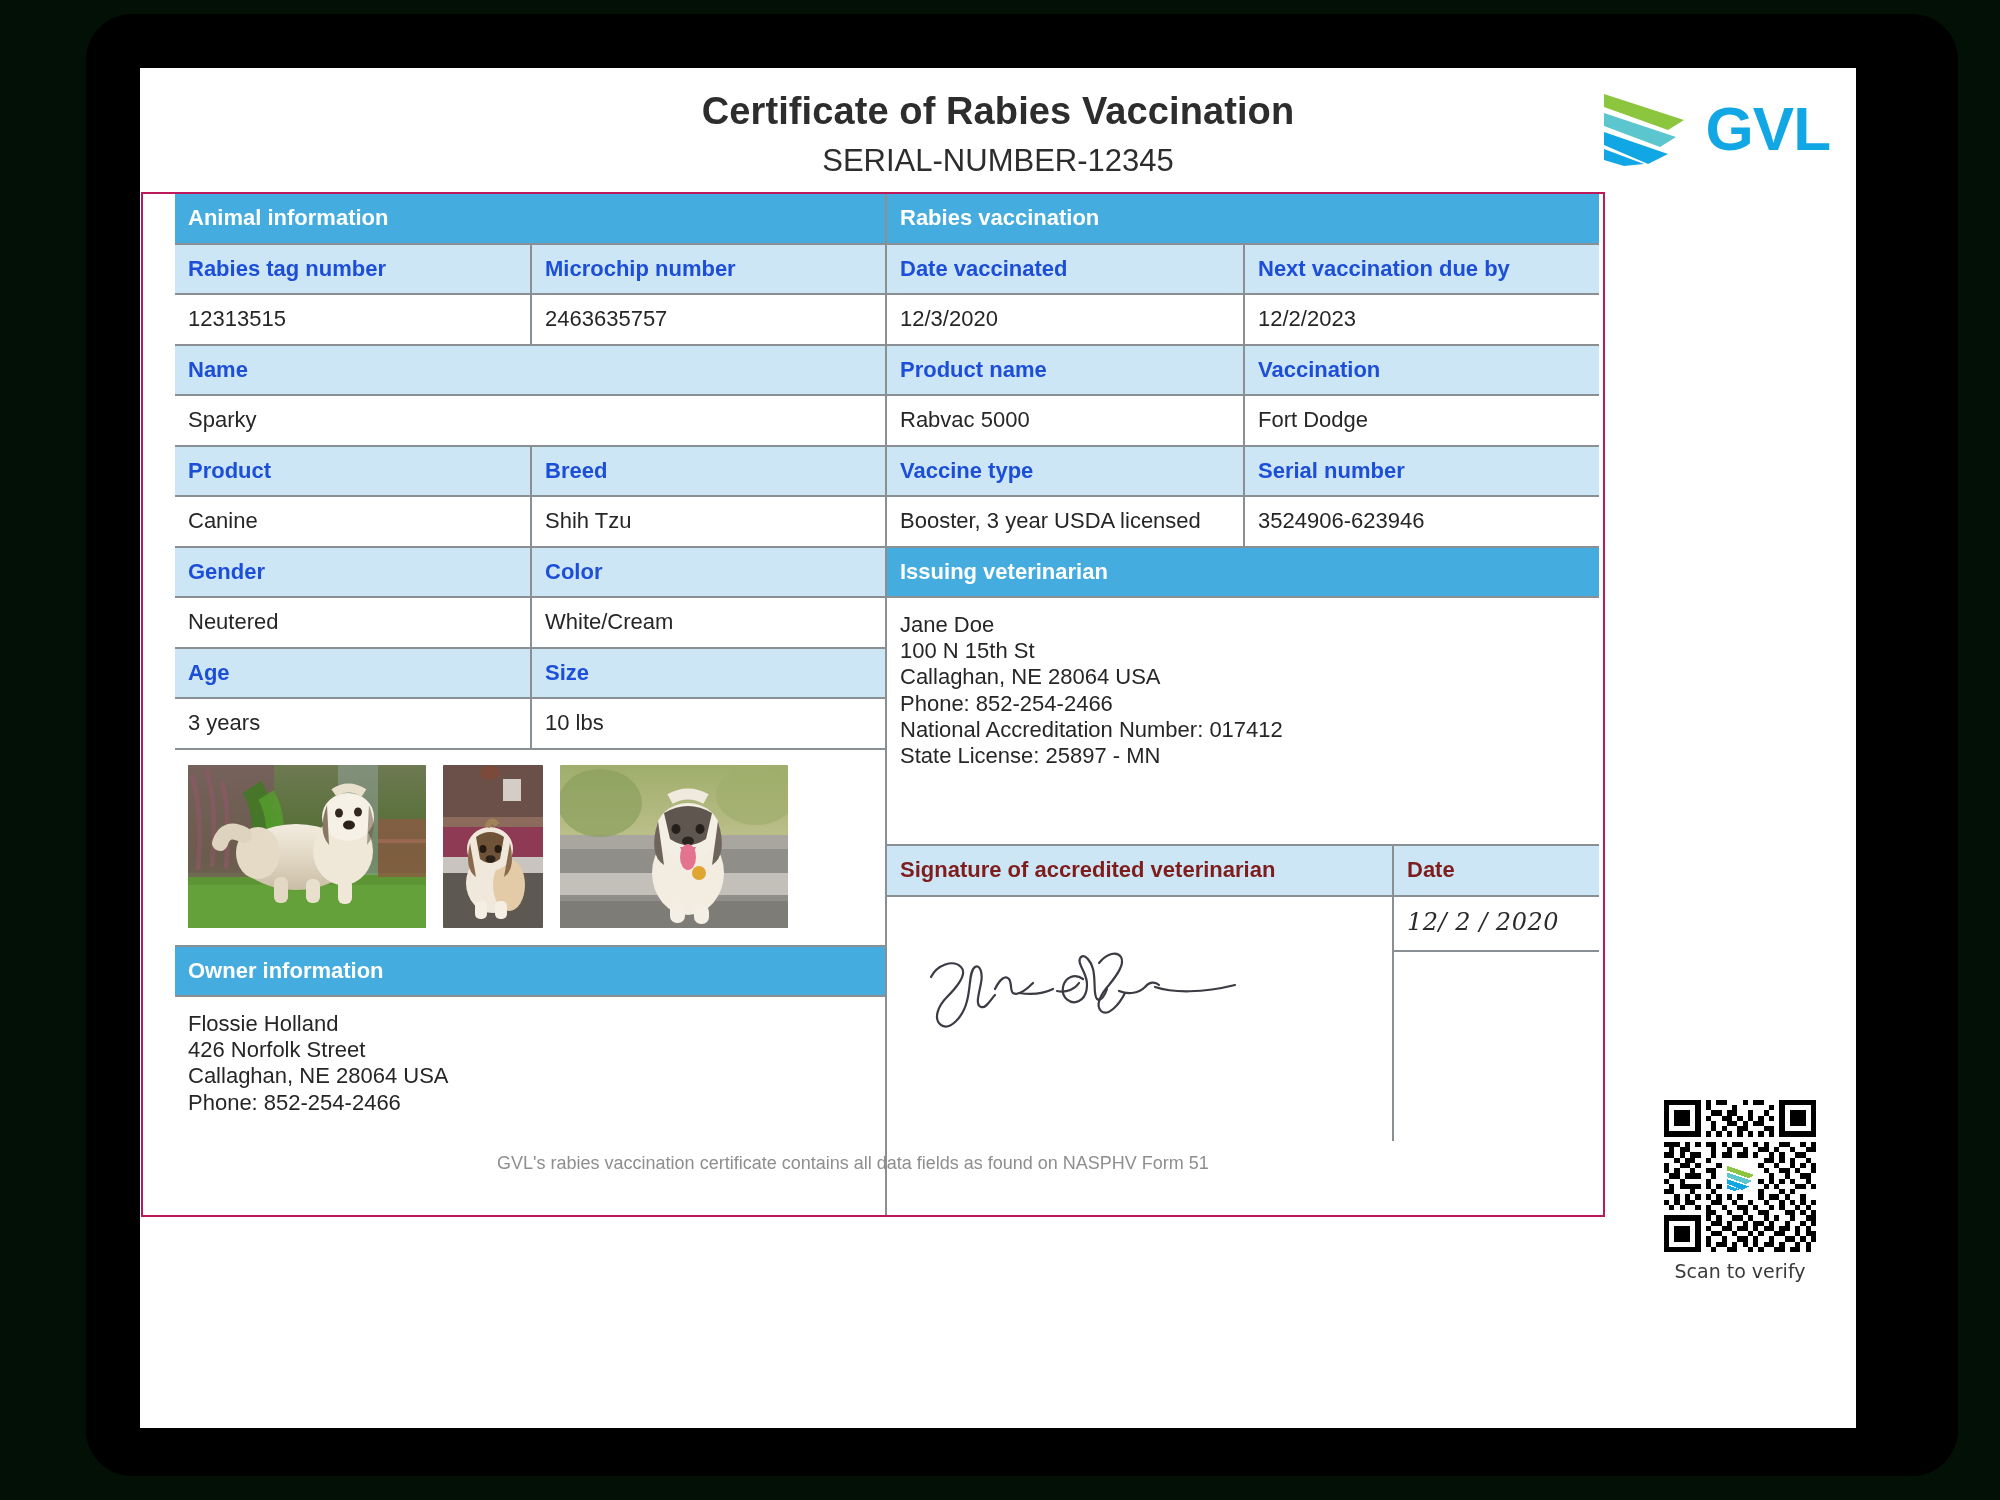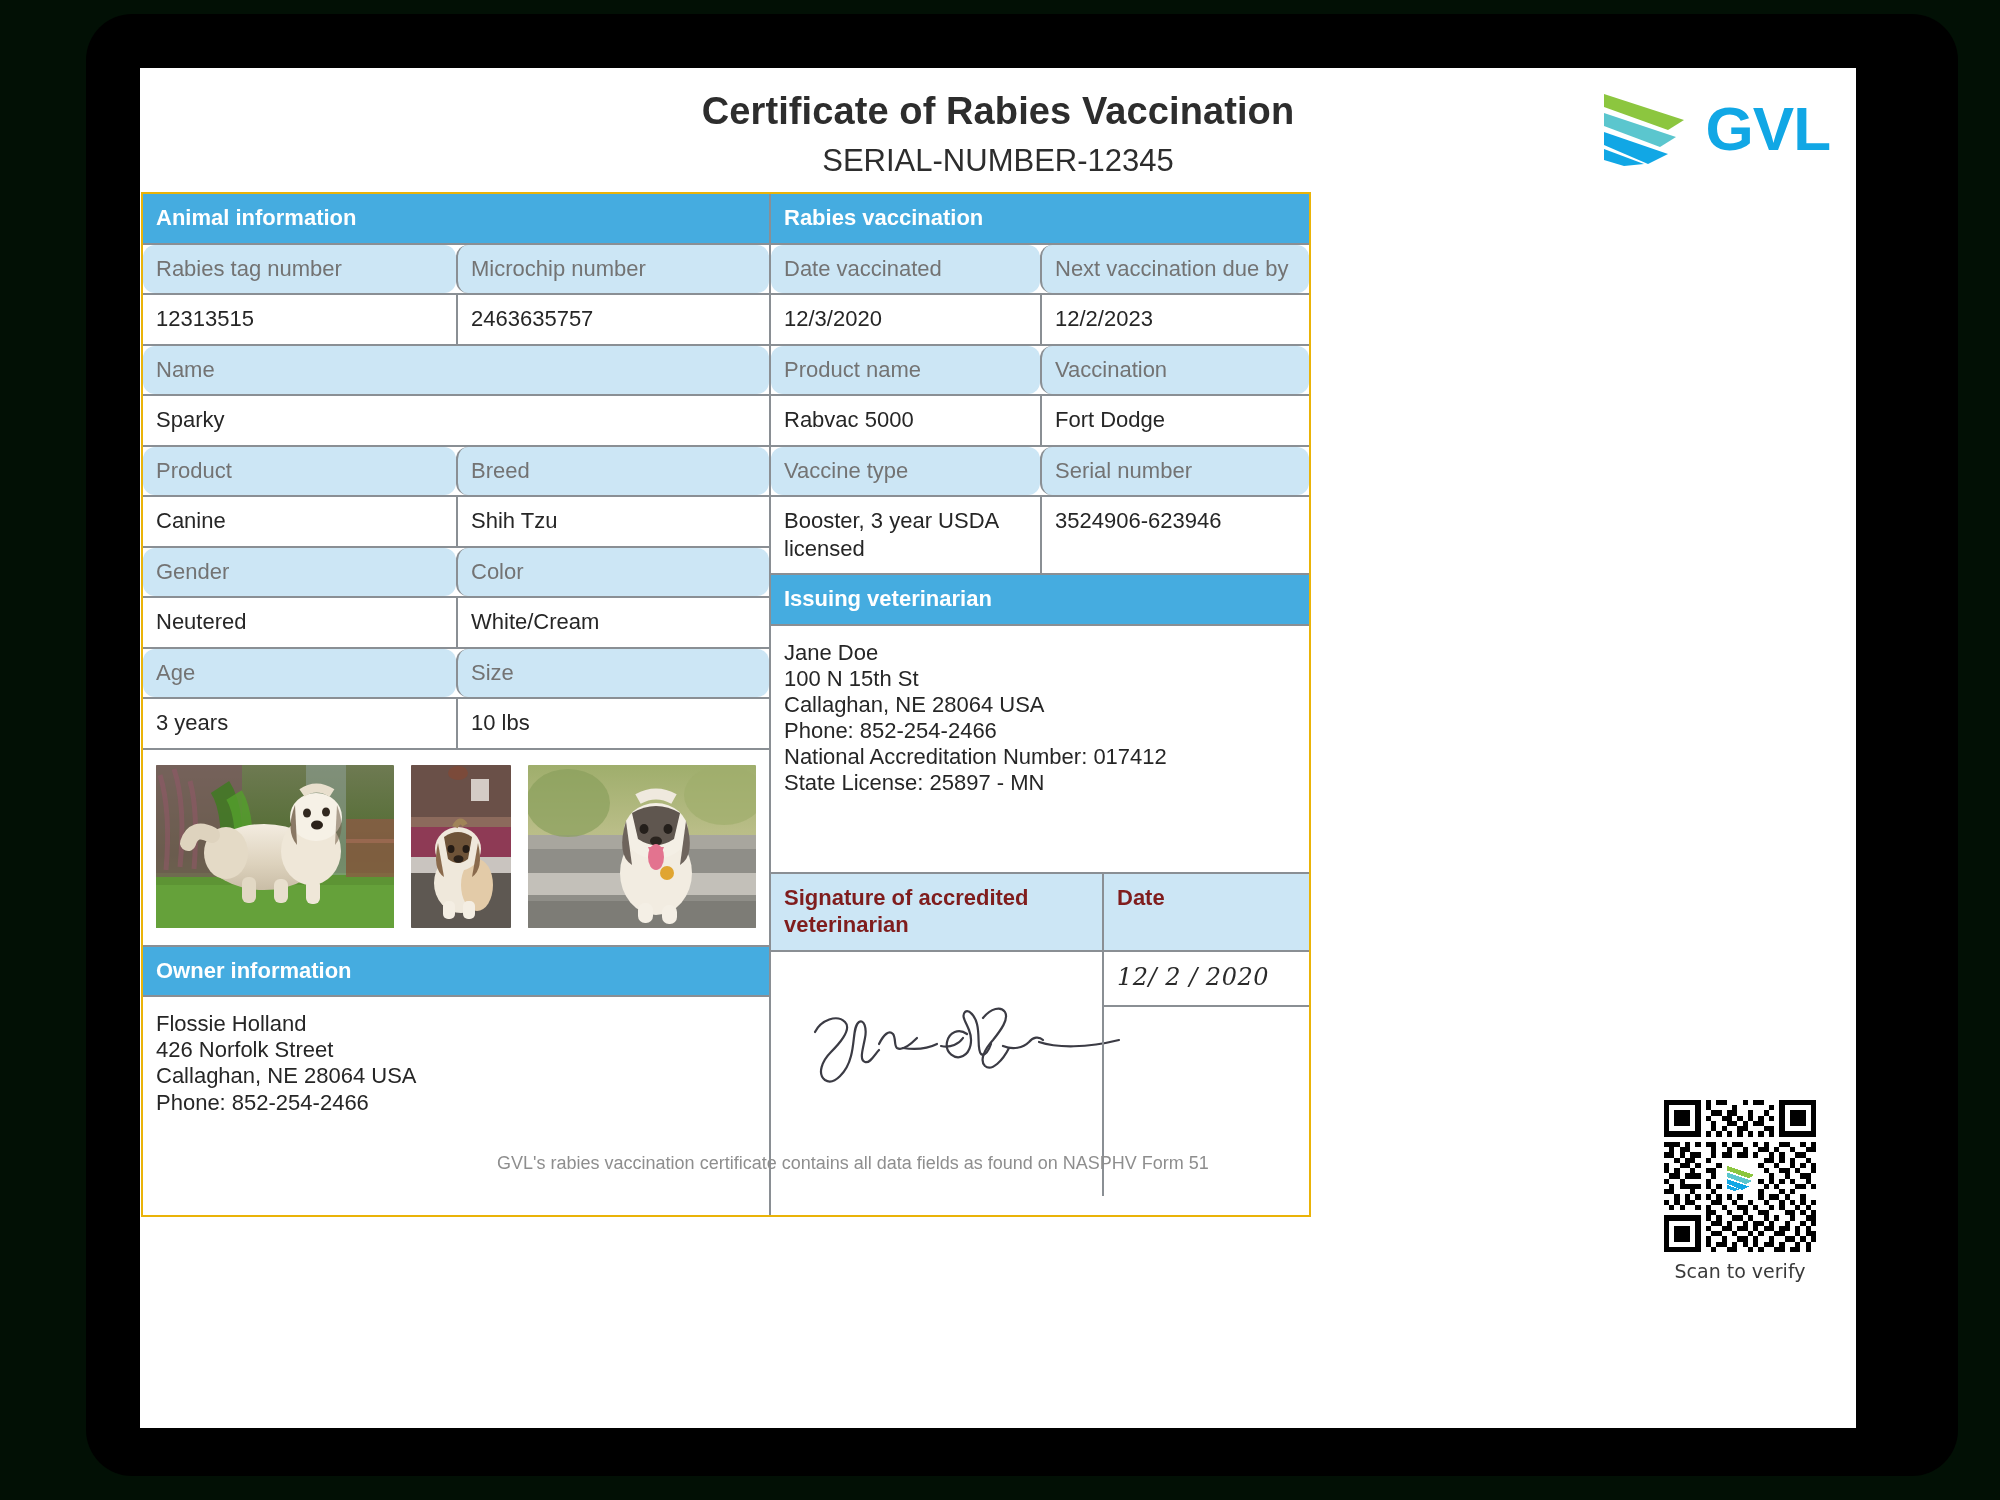--- a/index.html
+++ b/index.html
@@ -87,24 +87,25 @@
     color: #11A7E5;
     letter-spacing: -1px;
     line-height: 1;
   }
 
   
   .sheet {
     position: absolute;
     left: 1px;
     top: 124px;
-    width: 1170px;
+    width: 1464px;
     display: flex;
-    border: 2px solid #eab308;
+    border: 2px solid #be185d;
     box-sizing: border-box;
+    padding-left: 32px;
   }
   .col {
     box-sizing: border-box;
     display: flex;
     flex-direction: column;
   }
   .col-left  { width: 712px; border-right: 2px solid #8a8f94; }
   .col-right { width: 712px; }
 
   .band {
@@ -125,21 +126,21 @@
   .cell {
     box-sizing: border-box;
     padding: 10px 13px 11px 13px;
     font-size: 22px;
     line-height: 1.25;
     color: #7f1d1d;
     flex: 1 1 0;
     min-width: 0;
   }
   .cell + .cell { border-left: 2px solid #8a8f94; }
-  .cell.lbl  { background: #CCE6F5; font-weight: normal; color: #737373; border-radius: 12px; }
+  .cell.lbl  { background: #CCE6F5; font-weight: bold; color: #1d4ed8; }
   .cell.val  { background: #ffffff; font-weight: normal; color: #262626; }
   .cell.w-half { flex: 0 0 50%; }
   .cell.span  { flex: 1 1 100%; }
 
   
   .photo-row {
     display: flex;
     gap: 17px;
     padding: 15px 13px 17px 13px;
     background: #fff;

